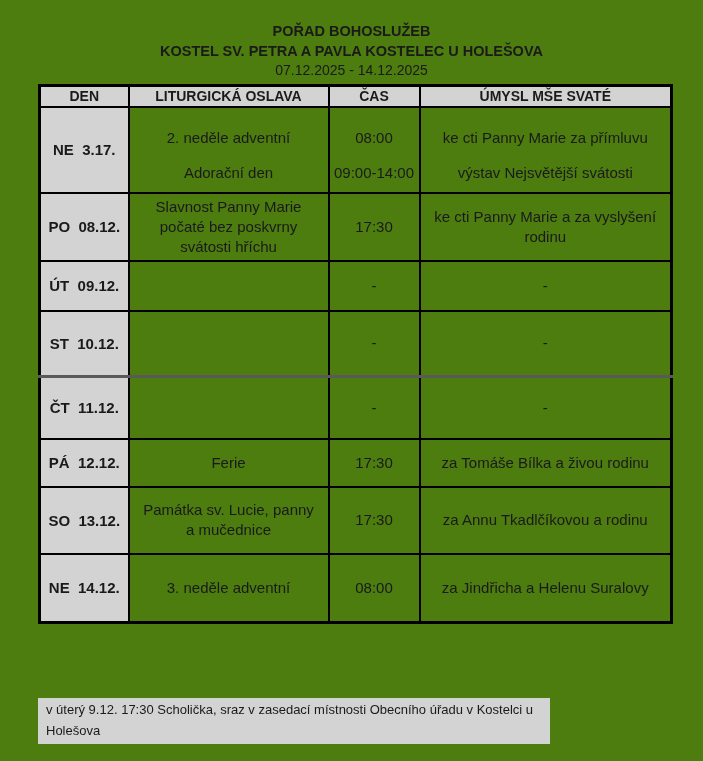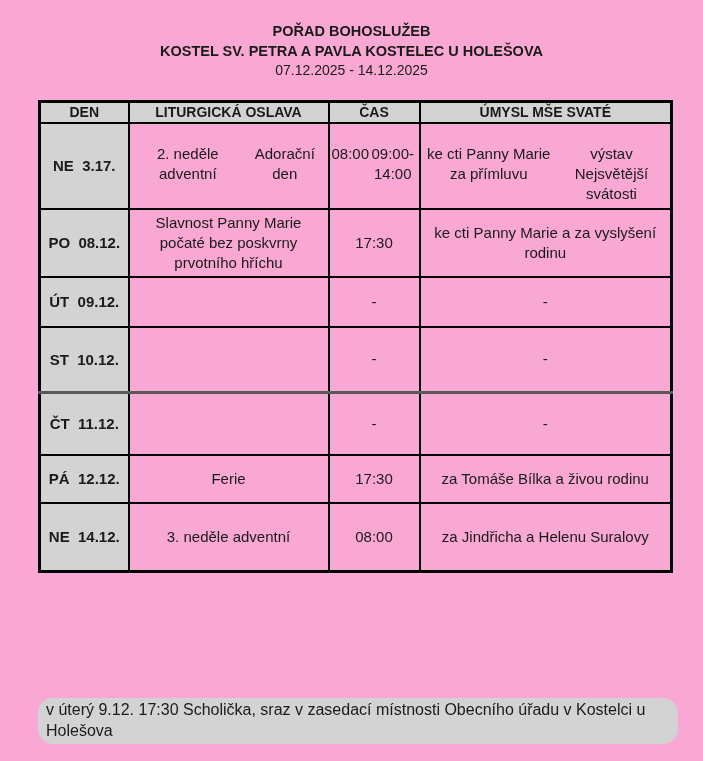--- a/index.html
+++ b/index.html
@@ -11,42 +11,42 @@
   * { margin: 0; padding: 0; box-sizing: border-box; }
   html, body { background: #ffffff; }
   body {
     font-family: "Liberation Sans", "DejaVu Sans", sans-serif;
     color: var(--text-black);
   }
   .page {
     position: relative;
     width: 703px;
     height: 761px;
-    background: #f9a8d4;
+    background: #4d7c0f;
     overflow: hidden;
   }
 
   
   .doc-header {
     position: absolute;
     top: 22px;
     left: 0;
     width: 703px;
     text-align: center;
     line-height: 19.5px;
     font-size: 14px;
   }
   .doc-header .title-line { font-weight: bold; font-size: 14.5px; }
   .doc-header .date-line  { font-weight: normal; font-size: 14px; }
 
   
   table.schedule {
     position: absolute;
     left: 38px;
-    top: 100px;
+    top: 84px;
     border-collapse: collapse;
     table-layout: fixed;
     width: 632px;
     font-size: 15px;
   }
   table.schedule th,
   table.schedule td {
     border: 2px solid var(--border-black);
     text-align: center;
     vertical-align: middle;
@@ -78,38 +78,37 @@
   tr.r-ne2 td { height: 69px; }
 
   
   tr.r-st td { border-bottom: 3px solid var(--divider-gray); }
 
   
   td.split-cell { padding: 0; }
   .split {
     height: 84px;
     display: flex;
-    flex-direction: row;
+    flex-direction: column;
     justify-content: space-between;
     padding: 20px 2px 9px 2px;
     line-height: 20px;
   }
   .line-block span { display: block; }
 
   
   .footnote {
     position: absolute;
     left: 38px;
     top: 698px;
-    width: 640px;
+    width: 512px;
     background: var(--cell-gray);
     padding: 2px 8px 3px 8px;
-    font-size: 16px;
+    font-size: 13px;
     line-height: 20.5px;
-    border-radius: 15px;
   }
   .footnote span { display: block; }
 </style>
 </head>
 <body>
 
 <div class="page">
 
   <div class="doc-header">
     <div class="title-line">POŘAD BOHOSLUŽEB</div>
@@ -153,21 +152,21 @@
             <span>výstav Nejsvětější svátosti</span>
           </div>
         </td>
       </tr>
 
       <tr class="r-po">
         <td class="day-cell">PO  08.12.</td>
         <td class="body-cell line-block">
           <span>Slavnost Panny Marie</span>
           <span>počaté bez poskvrny</span>
-          <span>prvotního hříchu</span>
+          <span>svátosti hříchu</span>
         </td>
         <td class="body-cell">17:30</td>
         <td class="body-cell line-block">
           <span>ke cti Panny Marie a za vyslyšení</span>
           <span>rodinu</span>
         </td>
       </tr>
 
       <tr class="r-ut">
         <td class="day-cell">ÚT  09.12.</td>
@@ -190,20 +189,29 @@
         <td class="body-cell">-</td>
       </tr>
 
       <tr class="r-pa">
         <td class="day-cell">PÁ  12.12.</td>
         <td class="body-cell">Ferie</td>
         <td class="body-cell">17:30</td>
         <td class="body-cell">za Tomáše Bílka a živou rodinu</td>
       </tr>
 
+      <tr class="r-so">
+        <td class="day-cell">SO  13.12.</td>
+        <td class="body-cell line-block">
+          <span>Památka sv. Lucie, panny</span>
+          <span>a mučednice</span>
+        </td>
+        <td class="body-cell">17:30</td>
+        <td class="body-cell">za Annu Tkadlčíkovou a rodinu</td>
+      </tr>
 
       <tr class="r-ne2">
         <td class="day-cell">NE  14.12.</td>
         <td class="body-cell">3. neděle adventní</td>
         <td class="body-cell">08:00</td>
         <td class="body-cell">za Jindřicha a Helenu Suralovy</td>
       </tr>
     </tbody>
   </table>
 

